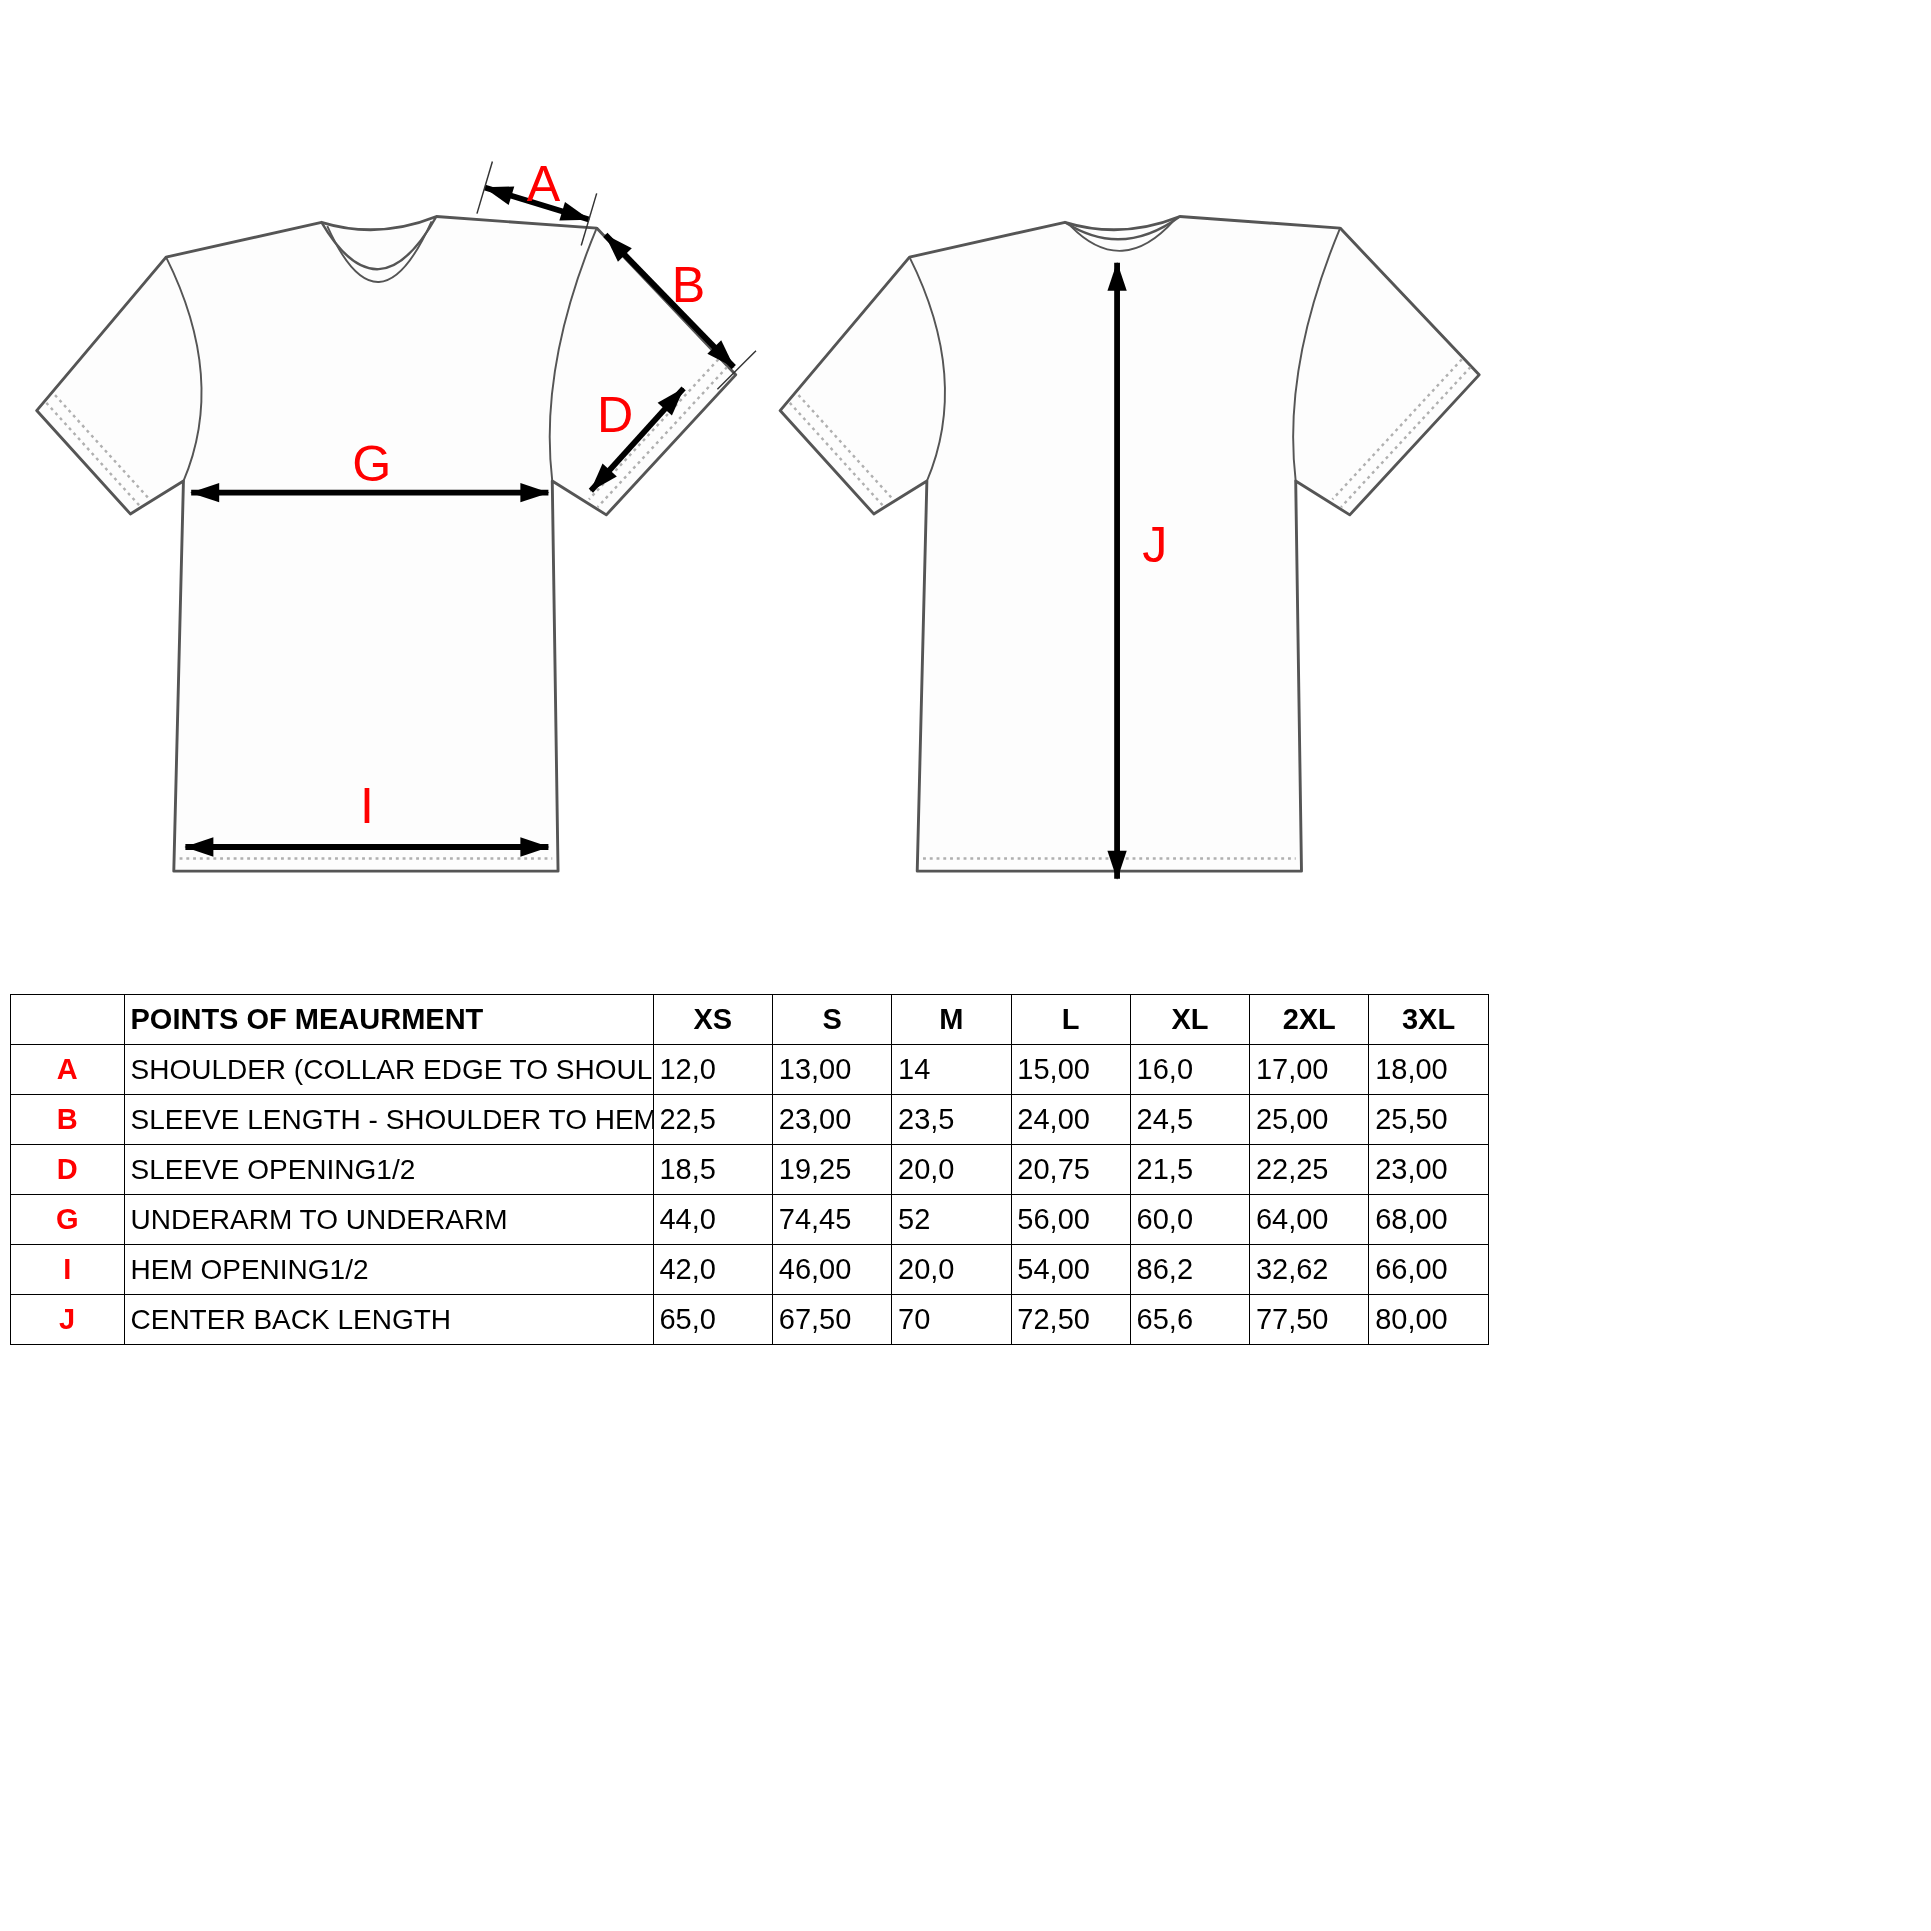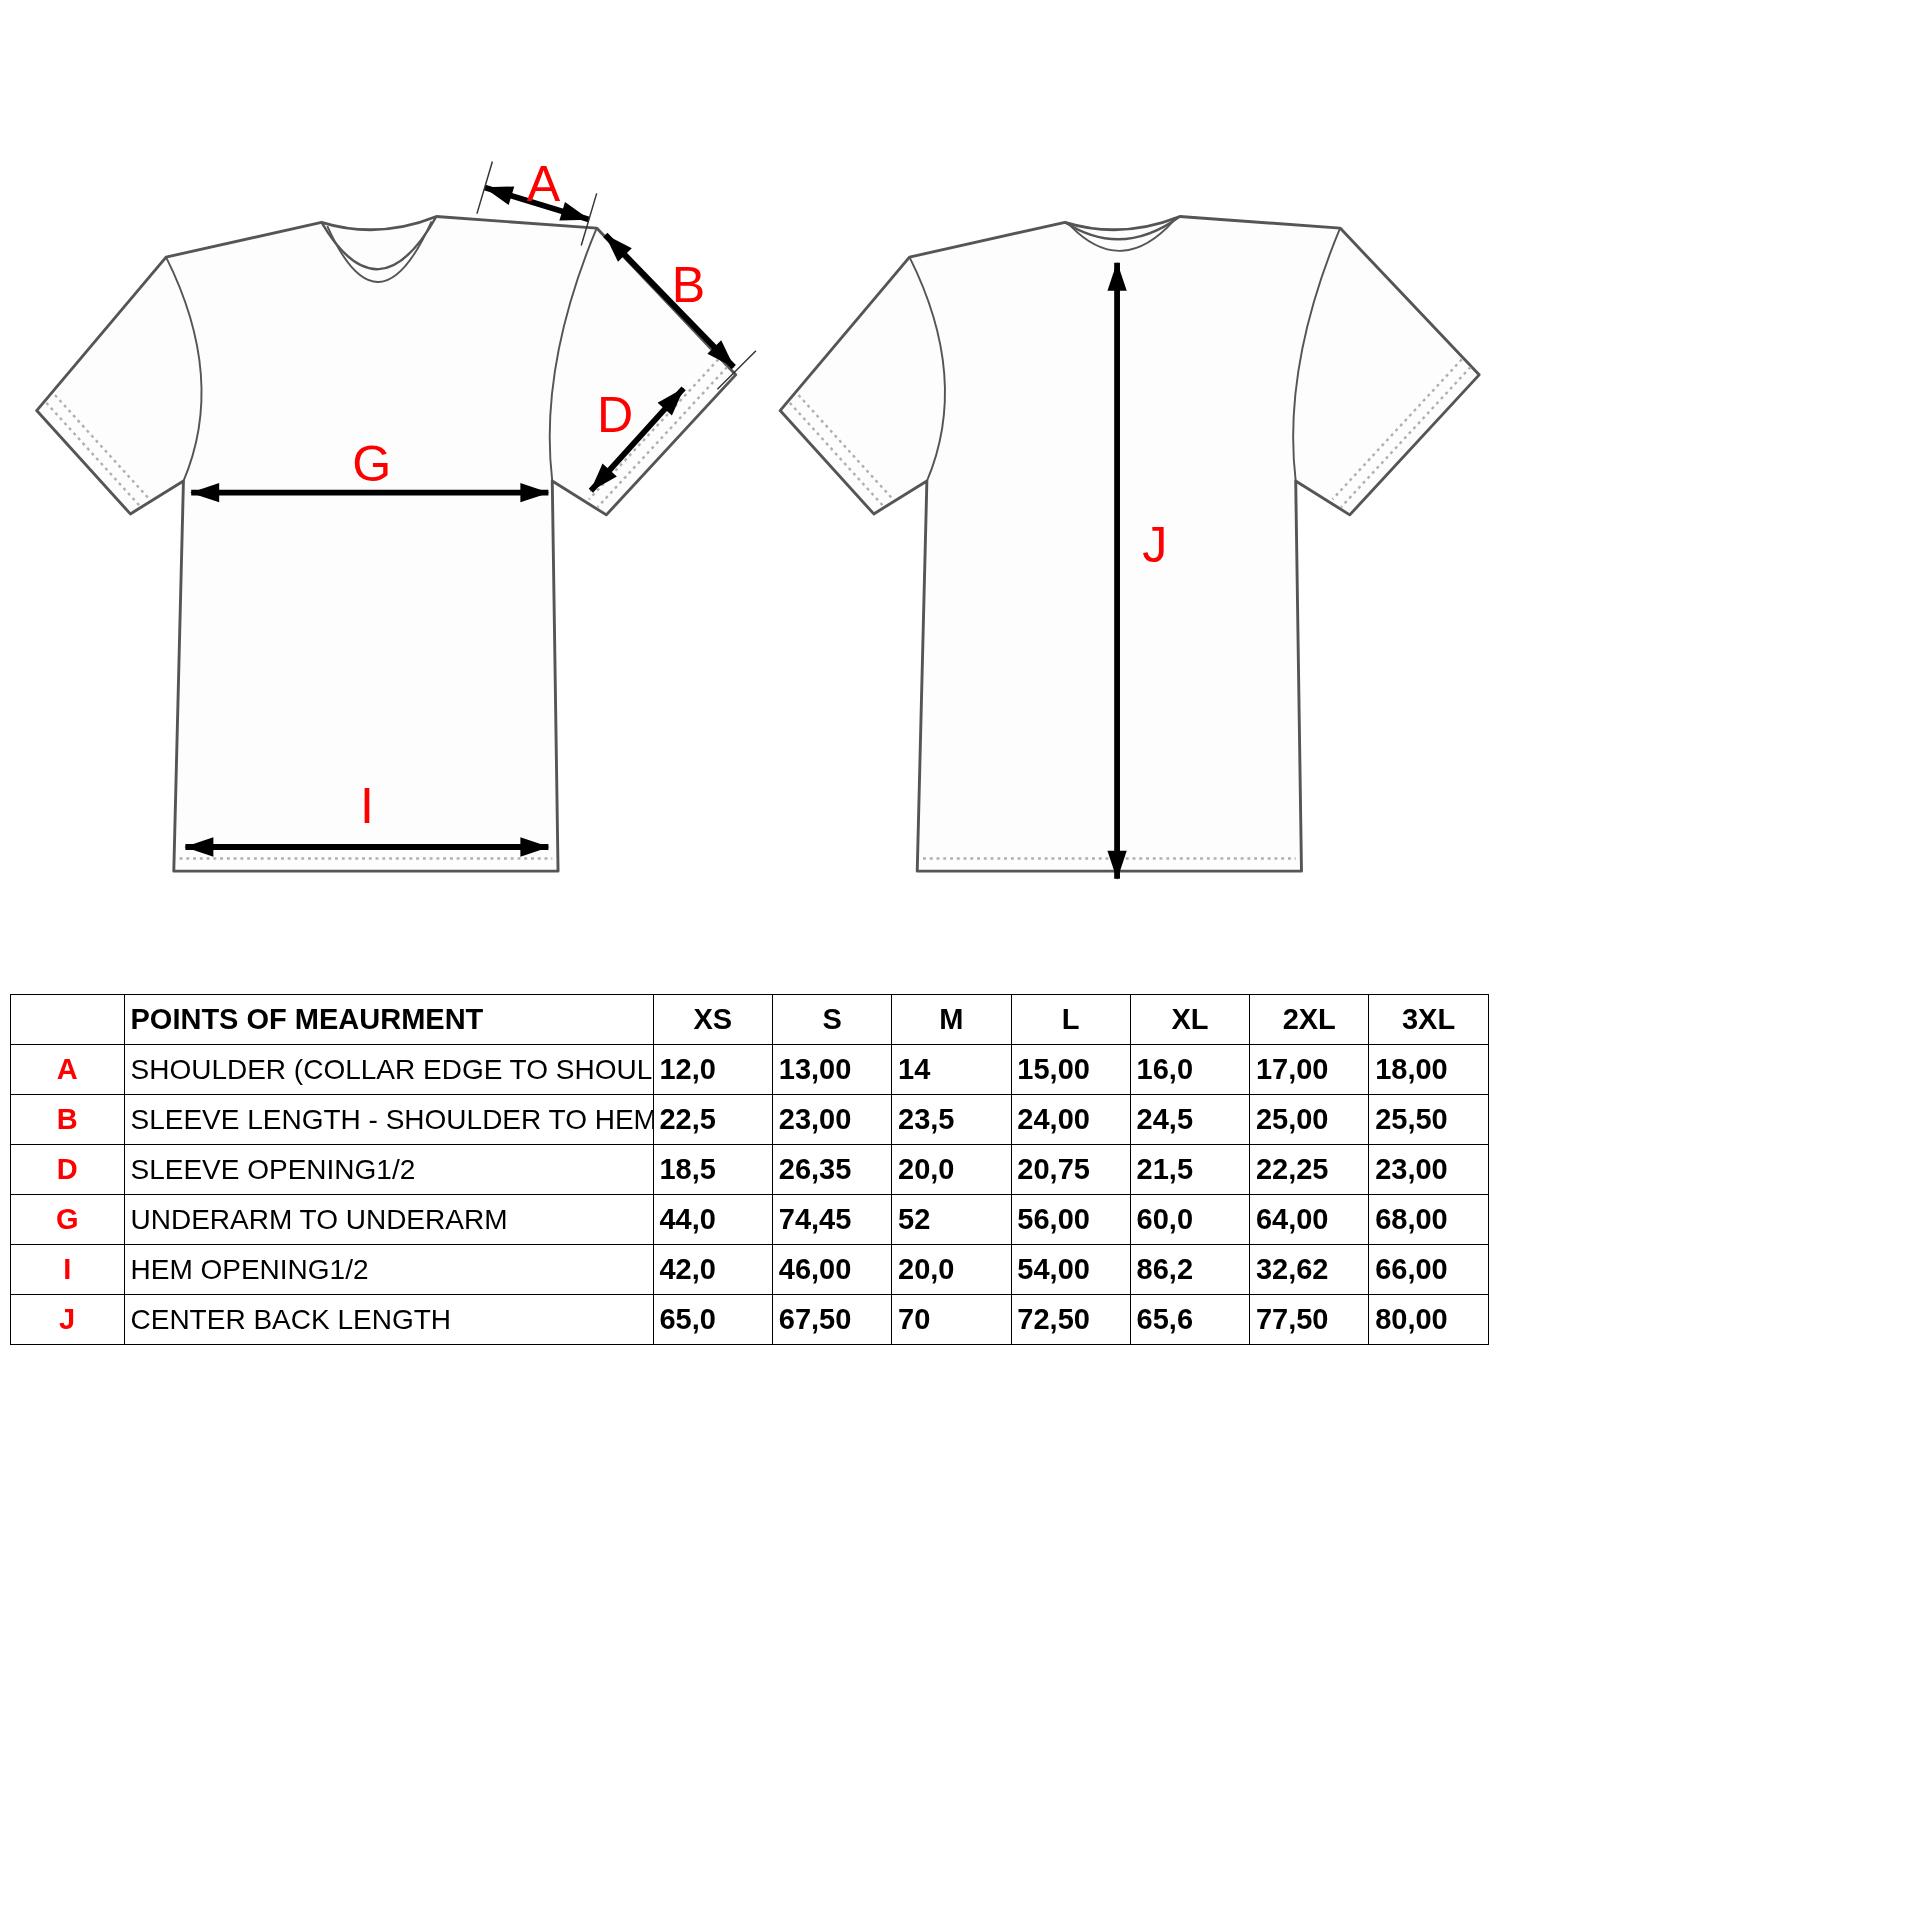--- a/index.html
+++ b/index.html
@@ -22,21 +22,21 @@
     overflow: hidden;
     background: #ffffff;
   }
   .col-letter { text-align: center; }
   td.col-letter { color: #ff0000; font-weight: bold; }
   .col-name { text-align: left; }
   th.col-name { font-weight: bold; }
   td.col-name { font-size: 28px; font-weight: normal; }
   .col-size { }
   th.col-size { font-weight: bold; }
-  td.col-size { font-weight: bold; }
+  td.col-size { font-weight: normal; }
 </style>
 </head>
 <body>
 
 <svg class="diagram-svg" width="1931" height="966" viewBox="0 0 2000 1000" xmlns="http://www.w3.org/2000/svg">
   <defs>
     <marker id="ah-end" markerWidth="34" markerHeight="24" refX="31" refY="12" orient="auto" markerUnits="userSpaceOnUse">
       <path d="M2,2 L32,12 L2,22 Z" fill="#000000"></path>
     </marker>
     <marker id="ah-start" markerWidth="34" markerHeight="24" refX="3" refY="12" orient="auto" markerUnits="userSpaceOnUse">
@@ -145,21 +145,21 @@
         <td class="col-size">23,5</td>
         <td class="col-size">24,00</td>
         <td class="col-size">24,5</td>
         <td class="col-size">25,00</td>
         <td class="col-size">25,50</td>
       </tr>
       <tr>
         <td class="col-letter">D</td>
         <td class="col-name">SLEEVE OPENING1/2</td>
         <td class="col-size">18,5</td>
-        <td class="col-size">26,35</td>
+        <td class="col-size">19,25</td>
         <td class="col-size">20,0</td>
         <td class="col-size">20,75</td>
         <td class="col-size">21,5</td>
         <td class="col-size">22,25</td>
         <td class="col-size">23,00</td>
       </tr>
       <tr>
         <td class="col-letter">G</td>
         <td class="col-name">UNDERARM TO UNDERARM</td>
         <td class="col-size">44,0</td>

